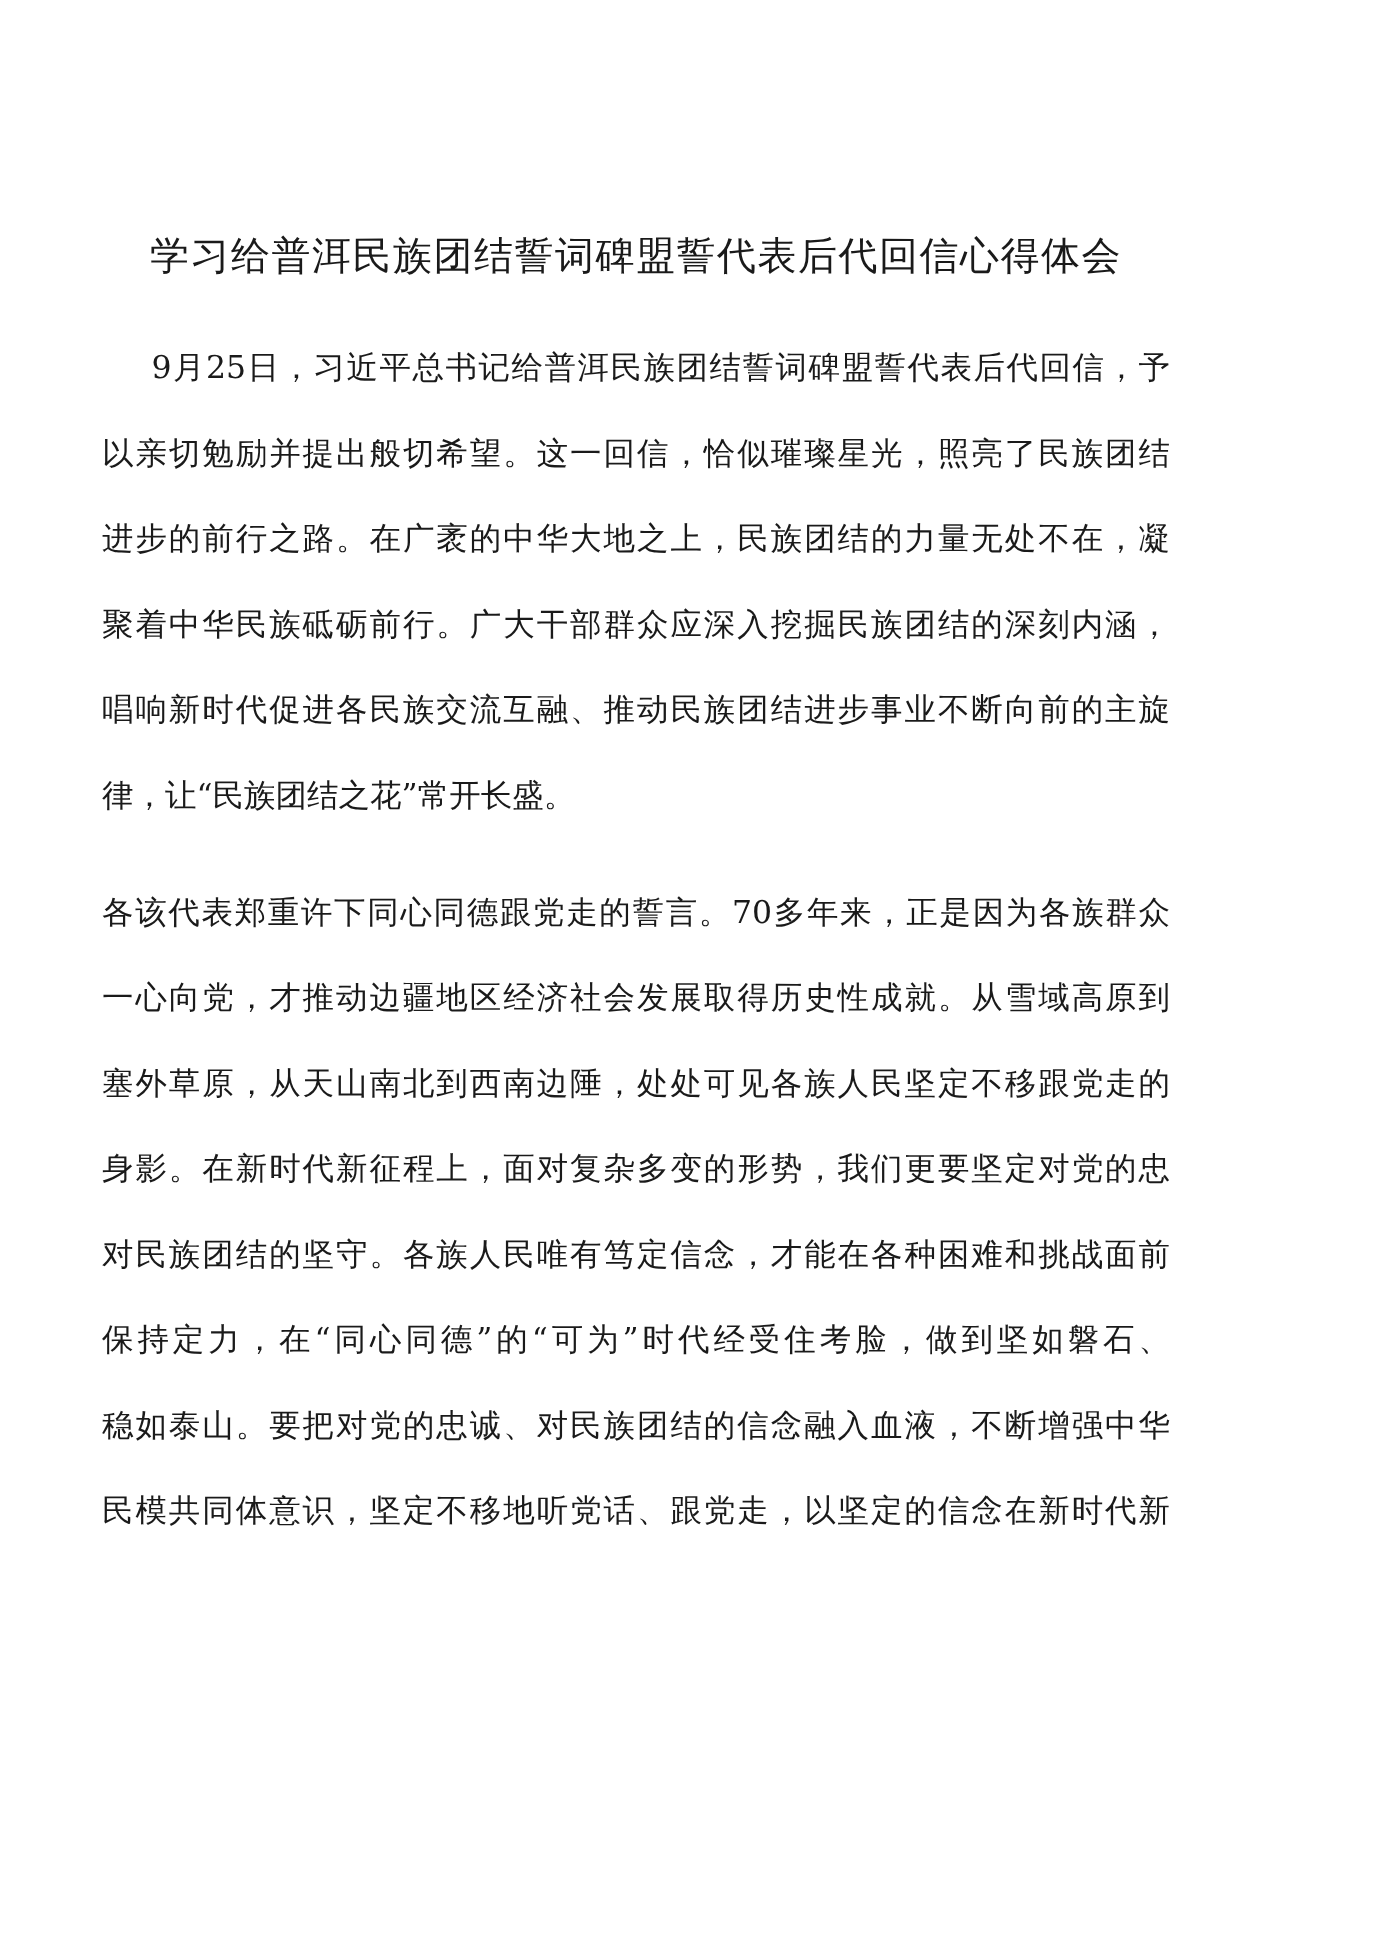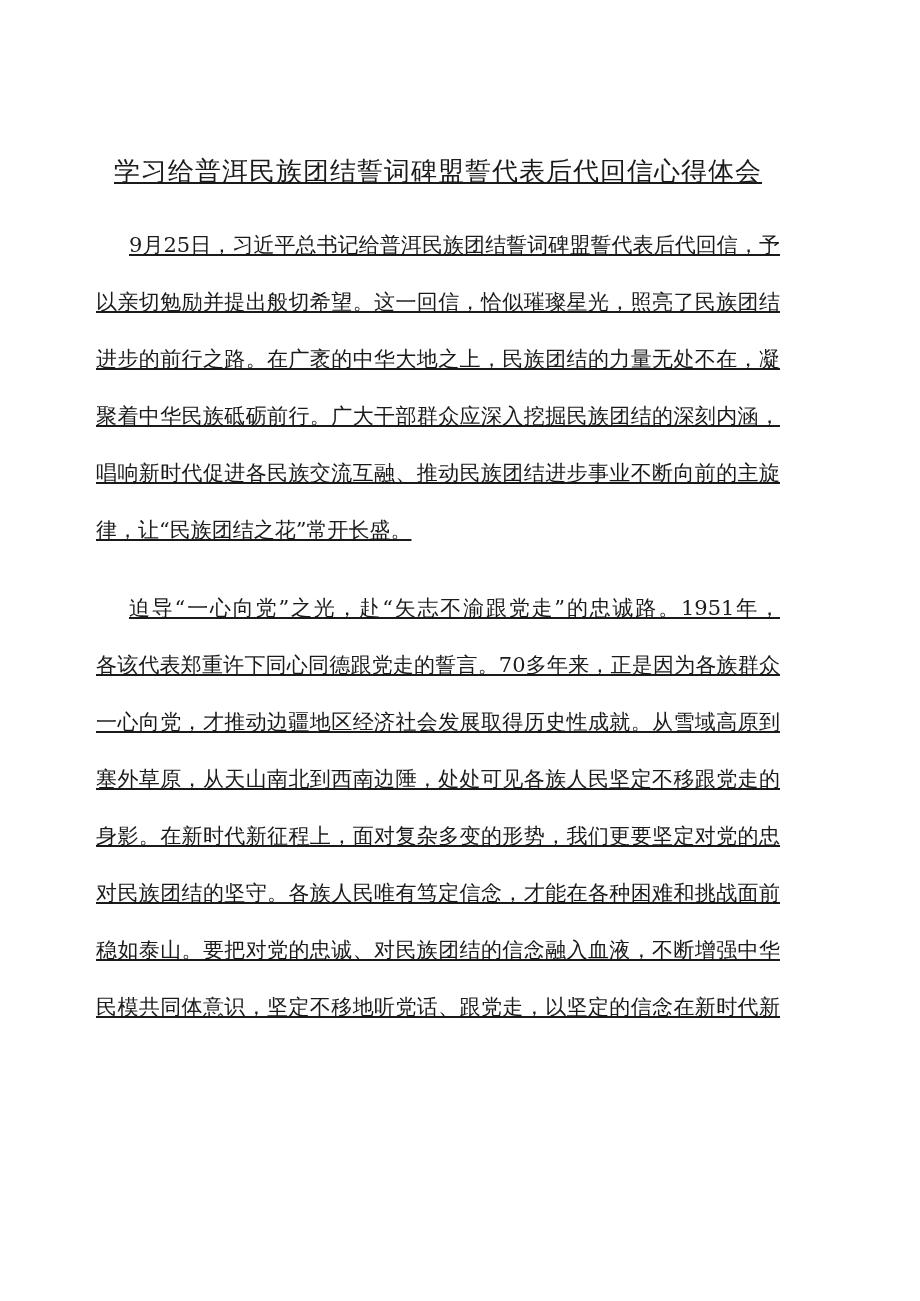--- a/index.html
+++ b/index.html
@@ -6,25 +6,24 @@
     margin: 0;
     padding: 0;
     background: #ffffff;
   }
   .page {
     position: relative;
     width: 920px;
     height: 1301px;
     background: #ffffff;
     box-sizing: border-box;
-    padding: 154px 140px 0 96px;
+    padding: 154px 140px 0 68px;
     font-family: "DejaVu Serif", serif;
     color: #1a1a1a;
     overflow: hidden;
-    text-decoration: underline;
   }
   .doc-title {
     margin: 0 0 29px 0;
     font-size: 26px;
     font-weight: normal;
     line-height: 34px;
     text-align: center;
     letter-spacing: 1px;
     white-space: nowrap;
   }
@@ -58,23 +57,23 @@
   <div class="para">
     <div class="line indent">9月25日，习近平总书记给普洱民族团结誓词碑盟誓代表后代回信，予</div>
     <div class="line">以亲切勉励并提出般切希望。这一回信，恰似璀璨星光，照亮了民族团结</div>
     <div class="line">进步的前行之路。在广袤的中华大地之上，民族团结的力量无处不在，凝</div>
     <div class="line">聚着中华民族砥砺前行。广大干部群众应深入挖掘民族团结的深刻内涵，</div>
     <div class="line">唱响新时代促进各民族交流互融、推动民族团结进步事业不断向前的主旋</div>
     <div class="line last">律，让“民族团结之花”常开长盛。</div>
   </div>
 
   <div class="para">
-    <div class="line indent">迫导“一心向党”之光，赴“矢志不渝跟党走”的忠诚路。1951年，</div>
     <div class="line">各该代表郑重许下同心同德跟党走的誓言。70多年来，正是因为各族群众</div>
     <div class="line">一心向党，才推动边疆地区经济社会发展取得历史性成就。从雪域高原到</div>
     <div class="line">塞外草原，从天山南北到西南边陲，处处可见各族人民坚定不移跟党走的</div>
     <div class="line">身影。在新时代新征程上，面对复杂多变的形势，我们更要坚定对党的忠诚、</div>
     <div class="line">对民族团结的坚守。各族人民唯有笃定信念，才能在各种困难和挑战面前</div>
+    <div class="line">保持定力，在“同心同德”的“可为”时代经受住考脸，做到坚如磐石、</div>
     <div class="line">稳如泰山。要把对党的忠诚、对民族团结的信念融入血液，不断增强中华</div>
     <div class="line">民模共同体意识，坚定不移地听党话、跟党走，以坚定的信念在新时代新</div>
   </div>
 
 </div>
 
 </body></html>

